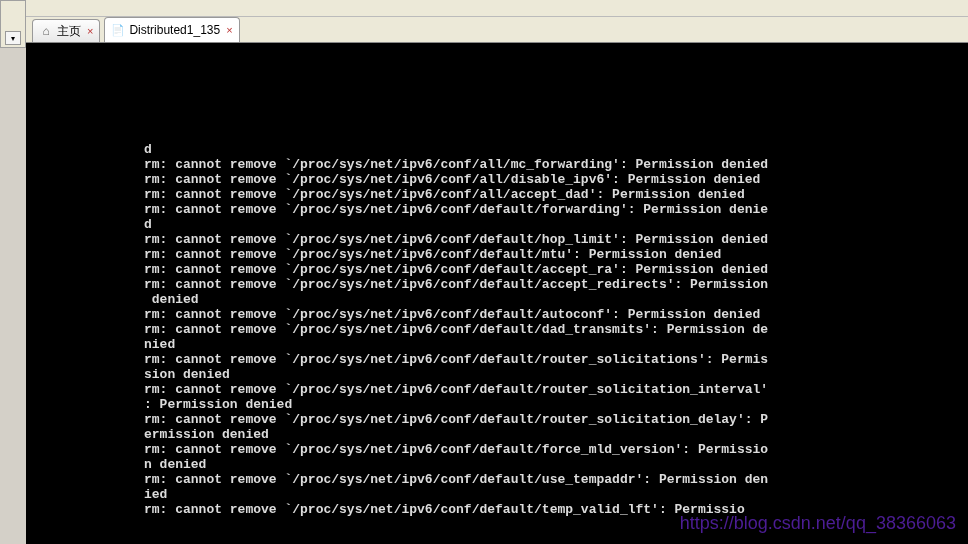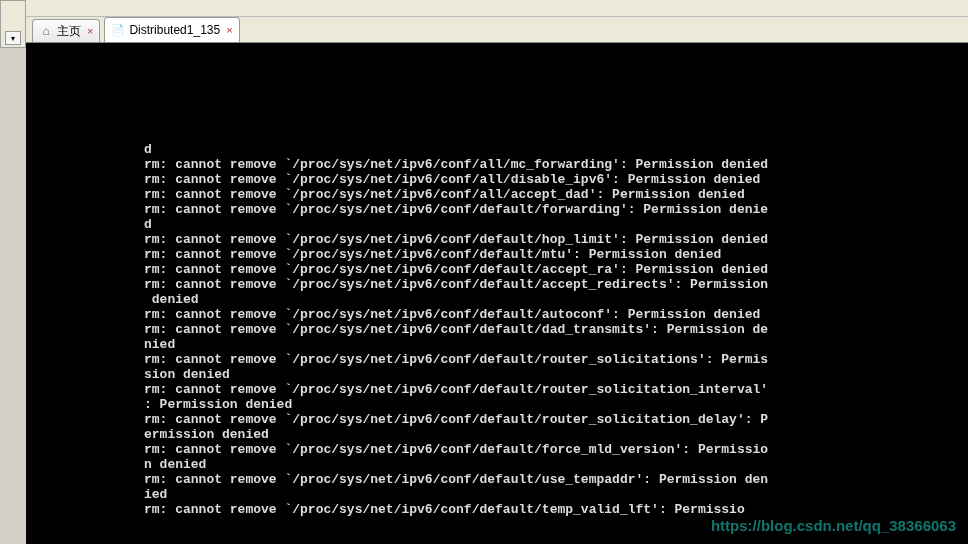--- a/index.html
+++ b/index.html
@@ -113,24 +113,24 @@
     }
     .terminal-content {
       padding-left: 110px;
       padding-right: 100px;
       padding-top: 65px;
     }
     .watermark {
       position: absolute;
       right: 12px;
       bottom: 10px;
-      color: #0f766e;
+      color: #4c1d95;
       font-family: Arial, sans-serif;
-      font-size: 15px;
-      font-weight: bold;
+      font-size: 18px;
+      font-weight: normal;
       z-index: 10;
     }
   </style>
 </head>
 <body>
 
 <div class="top-sidebar">
   <div class="dropdown-btn">
     <span>▾</span>
   </div>

